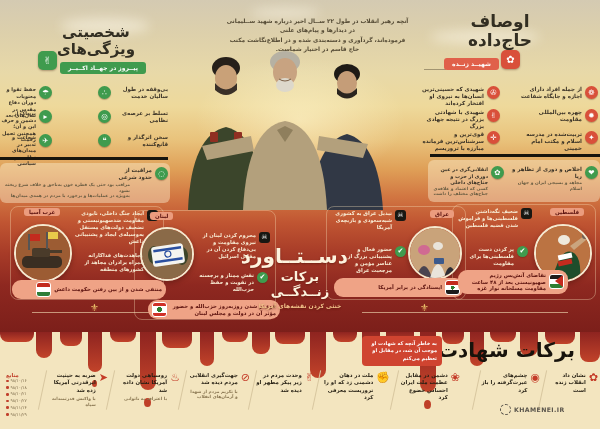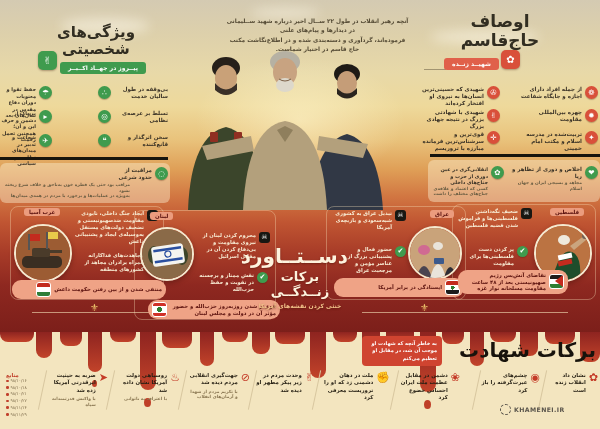--- a/index.html
+++ b/index.html
@@ -96,21 +96,21 @@
   <div class="cloud" style="left:430px;top:30px;width:110px;height:14px;"></div>
   <div class="cloud" style="left:250px;top:8px;width:70px;height:10px;"></div>
 
   <div class="abs" style="left:225px;top:17px;width:185px;text-align:center;font-size:5.8px;font-weight:bold;color:#544a34;line-height:1.6;z-index:3;">
     <div>آنچه رهبر انقلاب در طول ۲۲ ســال اخیر درباره شهید ســلیمانی در دیدارها و پیام‌های علنی</div>
     <div>فرموده‌اند، گردآوری و دسته‌بندی شده و در اطلاع‌نگاشت مکتب حاج قاسم در اختیار شماست.</div>
   </div>
 
   <div class="abs hdr" style="left:448px;top:12px;width:104px;font-size:17px;z-index:3;">
     <div>اوصاف</div>
-    <div>حاج‌قاسم</div>
+    <div>حاج‌داده</div>
   </div>
   <div class="sq red" style="left:501px;top:50px;z-index:3;">✿</div>
   <div class="badge" style="left:444px;top:58px;width:55px;background:#e0604a;z-index:3;">شهیــد زنــده</div>
   <div class="leader" style="left:424px;top:69px;width:22px;height:1px;"></div>
 
   <div class="item" style="left:518px;top:86px;width:80px;z-index:3;">
     <span class="ico red"><span>❁</span></span>
     <div class="t f55">از جمله افراد دارای اجازه و جایگاه شفاعت</div>
   </div>
   <div class="item" style="left:518px;top:109px;width:80px;z-index:3;">
@@ -147,22 +147,22 @@
   </div>
   <div class="item" style="left:428px;top:166px;width:76px;z-index:3;">
     <span class="ico grn"><span>✿</span></span>
     <div>
       <div class="t f5">انقلابی‌گری در عین دوری از حزب و جناح‌های داخلی</div>
       <div class="t f45" style="color:#6a5d42;">کسی که اعتماد و علاقه‌ی جناح‌های مختلف را داشت</div>
     </div>
   </div>
 
   <div class="abs hdr" style="left:48px;top:24px;width:96px;font-size:15px;z-index:3;">
+    <div>شخصیتی</div>
     <div>ویژگی‌های</div>
-    <div>شخصیتی</div>
   </div>
   <div class="sq grn" style="left:38px;top:51px;z-index:3;">✌</div>
   <div class="badge" style="left:60px;top:62px;width:86px;background:#3f9b4e;letter-spacing:1px;z-index:3;">پیــروز در جهــاد اکــبــر</div>
 
   <div class="item rev" style="left:98px;top:86px;width:70px;z-index:3;">
     <span class="ico grn"><span>∴</span></span>
     <div class="t f55">بی‌وقفه در طول سالیان خدمت</div>
   </div>
   <div class="item rev" style="left:98px;top:110px;width:70px;z-index:3;">
     <span class="ico grn"><span>◎</span></span>
@@ -358,21 +358,21 @@
   <div class="drip" style="left:442px;top:332px;width:22px;height:12px;"></div>
   <div class="drip" style="left:470px;top:332px;width:14px;height:34px;"></div>
   <div class="drip" style="left:490px;top:332px;width:26px;height:10px;"></div>
   <div class="drip" style="left:520px;top:332px;width:18px;height:24px;"></div>
   <div class="drip" style="left:545px;top:332px;width:30px;height:12px;"></div>
   <div class="drip" style="left:580px;top:332px;width:20px;height:30px;"></div>
   <div class="drop" style="left:144px;top:398px;width:7px;height:9px;"></div>
   <div class="drop" style="left:424px;top:400px;width:7px;height:9px;"></div>
   <div class="drop" style="left:92px;top:380px;width:5px;height:7px;"></div>
 
-  <div class="btitle" style="left:438px;top:338px;width:158px;font-size:20px;text-align:right;">برکات شهادت</div>
+  <div class="btitle" style="left:438px;top:338px;width:158px;font-size:20px;text-align:left;">برکات شهادت</div>
   <div class="quote" style="left:362px;top:336px;width:70px;">به خاطر آنچه که شهادت او موجب آن شد، در مقابل او تعظیم می‌کنم</div>
 
   <div class="bitem" style="left:546px;top:372px;width:52px;">
     <span class="bico"><span>✿</span></span>
     <div class="btext">نشان داد انقلاب زنده است</div>
   </div>
   <div class="bitem" style="left:480px;top:372px;width:60px;">
     <span class="bico"><span>◉</span></span>
     <div class="btext">چشم‌های عبرت‌گرفته را باز کرد</div>
   </div>

